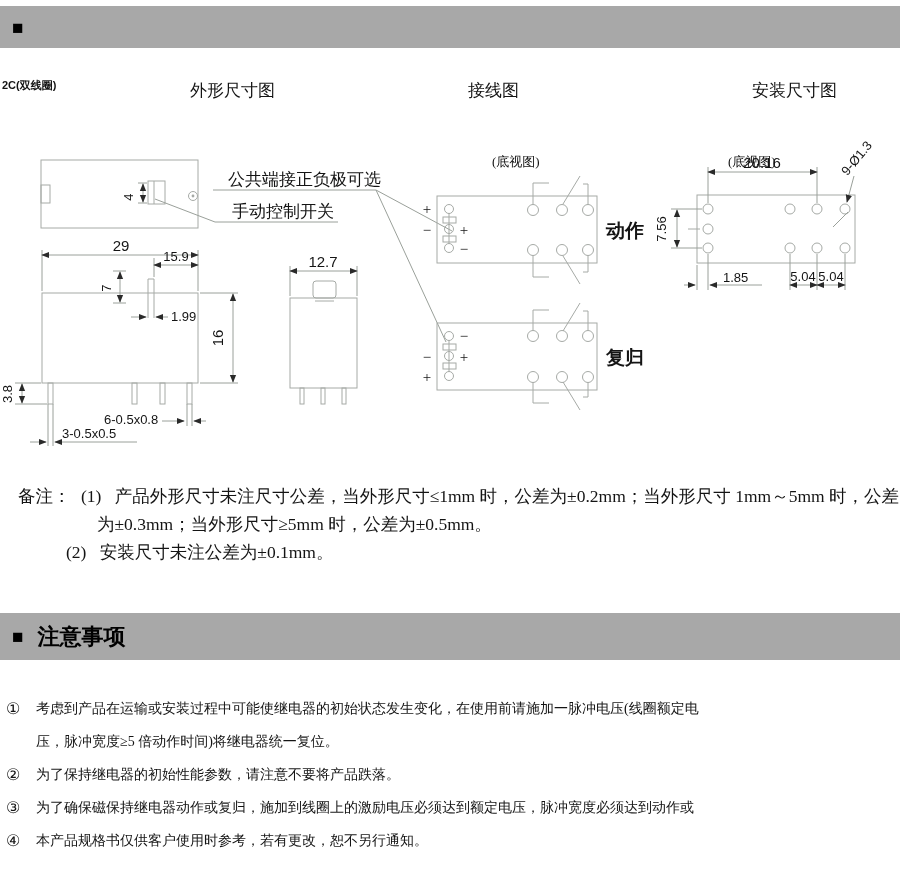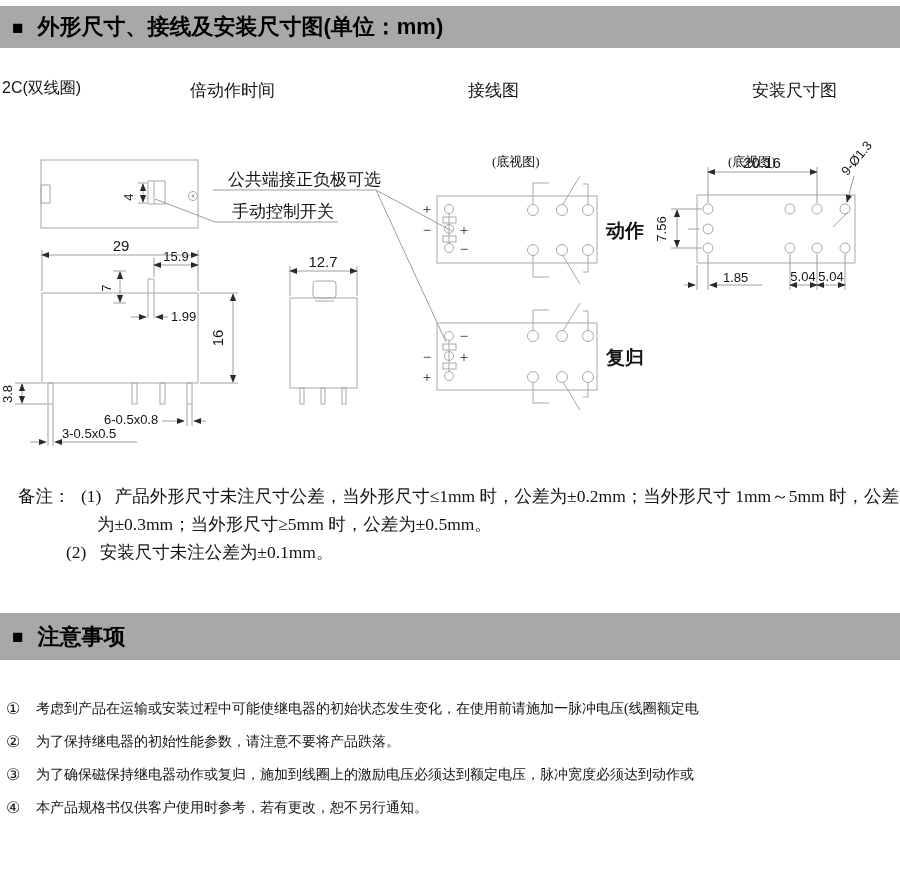--- a/index.html
+++ b/index.html
@@ -4,21 +4,21 @@
 <style>
   html,body{margin:0;padding:0;background:#fff;}
   .page{position:relative;width:900px;height:892px;background:#fff;overflow:hidden;
         font-family:"Liberation Serif",serif;color:#141414;}
   .bar{position:absolute;left:0;width:900px;background:#a8a8a8;display:flex;align-items:center;
        font-family:"Liberation Sans",sans-serif;font-weight:bold;color:#000;}
   .bar1{top:6px;height:42px;font-size:22px;}
   .bar2{top:613px;height:47px;font-size:22px;}
   .bar .sq{margin:0 14px 0 12px;font-size:19px;line-height:1;}
   .variant{position:absolute;left:2px;top:78px;font-family:"Liberation Sans",sans-serif;
-           font-weight:normal;font-size:16px;white-space:nowrap;}
+           font-weight:bold;font-size:11px;white-space:nowrap;}
   .colhead{position:absolute;font-size:17px;white-space:nowrap;}
   .colsub{position:absolute;font-size:13px;white-space:nowrap;margin-top:44px;}
   svg{position:absolute;left:0;top:140px;}
   svg .ln{stroke:#a6aaa6;fill:none;stroke-width:1;}
   svg .fl{fill:#a6aaa6;stroke:none;}
   svg .dm{stroke:#9aa09a;fill:none;stroke-width:1;}
   svg text{fill:#141414;}
   .dt{font-family:"Liberation Sans",sans-serif;font-size:13px;}
   .dt15{font-family:"Liberation Sans",sans-serif;font-size:15px;}
   .cn{font-family:"Liberation Serif",serif;font-size:17px;}
@@ -32,25 +32,24 @@
   .nmark{flex:none;width:30px;font-size:16px;line-height:33px;}
   .ntext{flex:1;font-size:14px;line-height:33px;}
 </style>
 </head>
 <body>
 
 <div class="page">
 
   <div class="bar bar1">
     <span class="sq">■</span>
-    <span>外形尺寸、接线及安装尺寸图(单位：mm)</span>
   </div>
 
   <div class="variant">2C(双线圈)</div>
-  <div class="colhead" style="left:190px;top:79px">倍动作时间</div>
+  <div class="colhead" style="left:190px;top:79px">外形尺寸图</div>
   <div class="colhead" style="left:468px;top:79px">接线图</div>
   <div class="colsub" style="left:492px;top:109px">(底视图)</div>
   <div class="colhead" style="left:752px;top:79px">安装尺寸图</div>
   <div class="colsub" style="left:728px;top:109px">(底视图)</div>
 
   <svg width="900" height="320" viewBox="0 140 900 320">
     <defs>
       <marker id="ar" viewBox="0 0 10 10" refX="9" refY="5" markerWidth="8" markerHeight="8" orient="auto-start-reverse">
         <path d="M0,1 L10,5 L0,9 z" fill="#2a2a2a"></path>
       </marker>
@@ -268,20 +267,21 @@
   <div class="bar bar2">
     <span class="sq">■</span>
     <span>注意事项</span>
   </div>
 
   <div class="notices">
     <div class="notice">
       <span class="nmark">①</span>
       <div class="ntext">
         <div>考虑到产品在运输或安装过程中可能使继电器的初始状态发生变化，在使用前请施加一脉冲电压(线圈额定电</div>
+        <div>压，脉冲宽度≥5 倍动作时间)将继电器统一复位。</div>
       </div>
     </div>
     <div class="notice">
       <span class="nmark">②</span>
       <div class="ntext">
         <div>为了保持继电器的初始性能参数，请注意不要将产品跌落。</div>
       </div>
     </div>
     <div class="notice">
       <span class="nmark">③</span>

